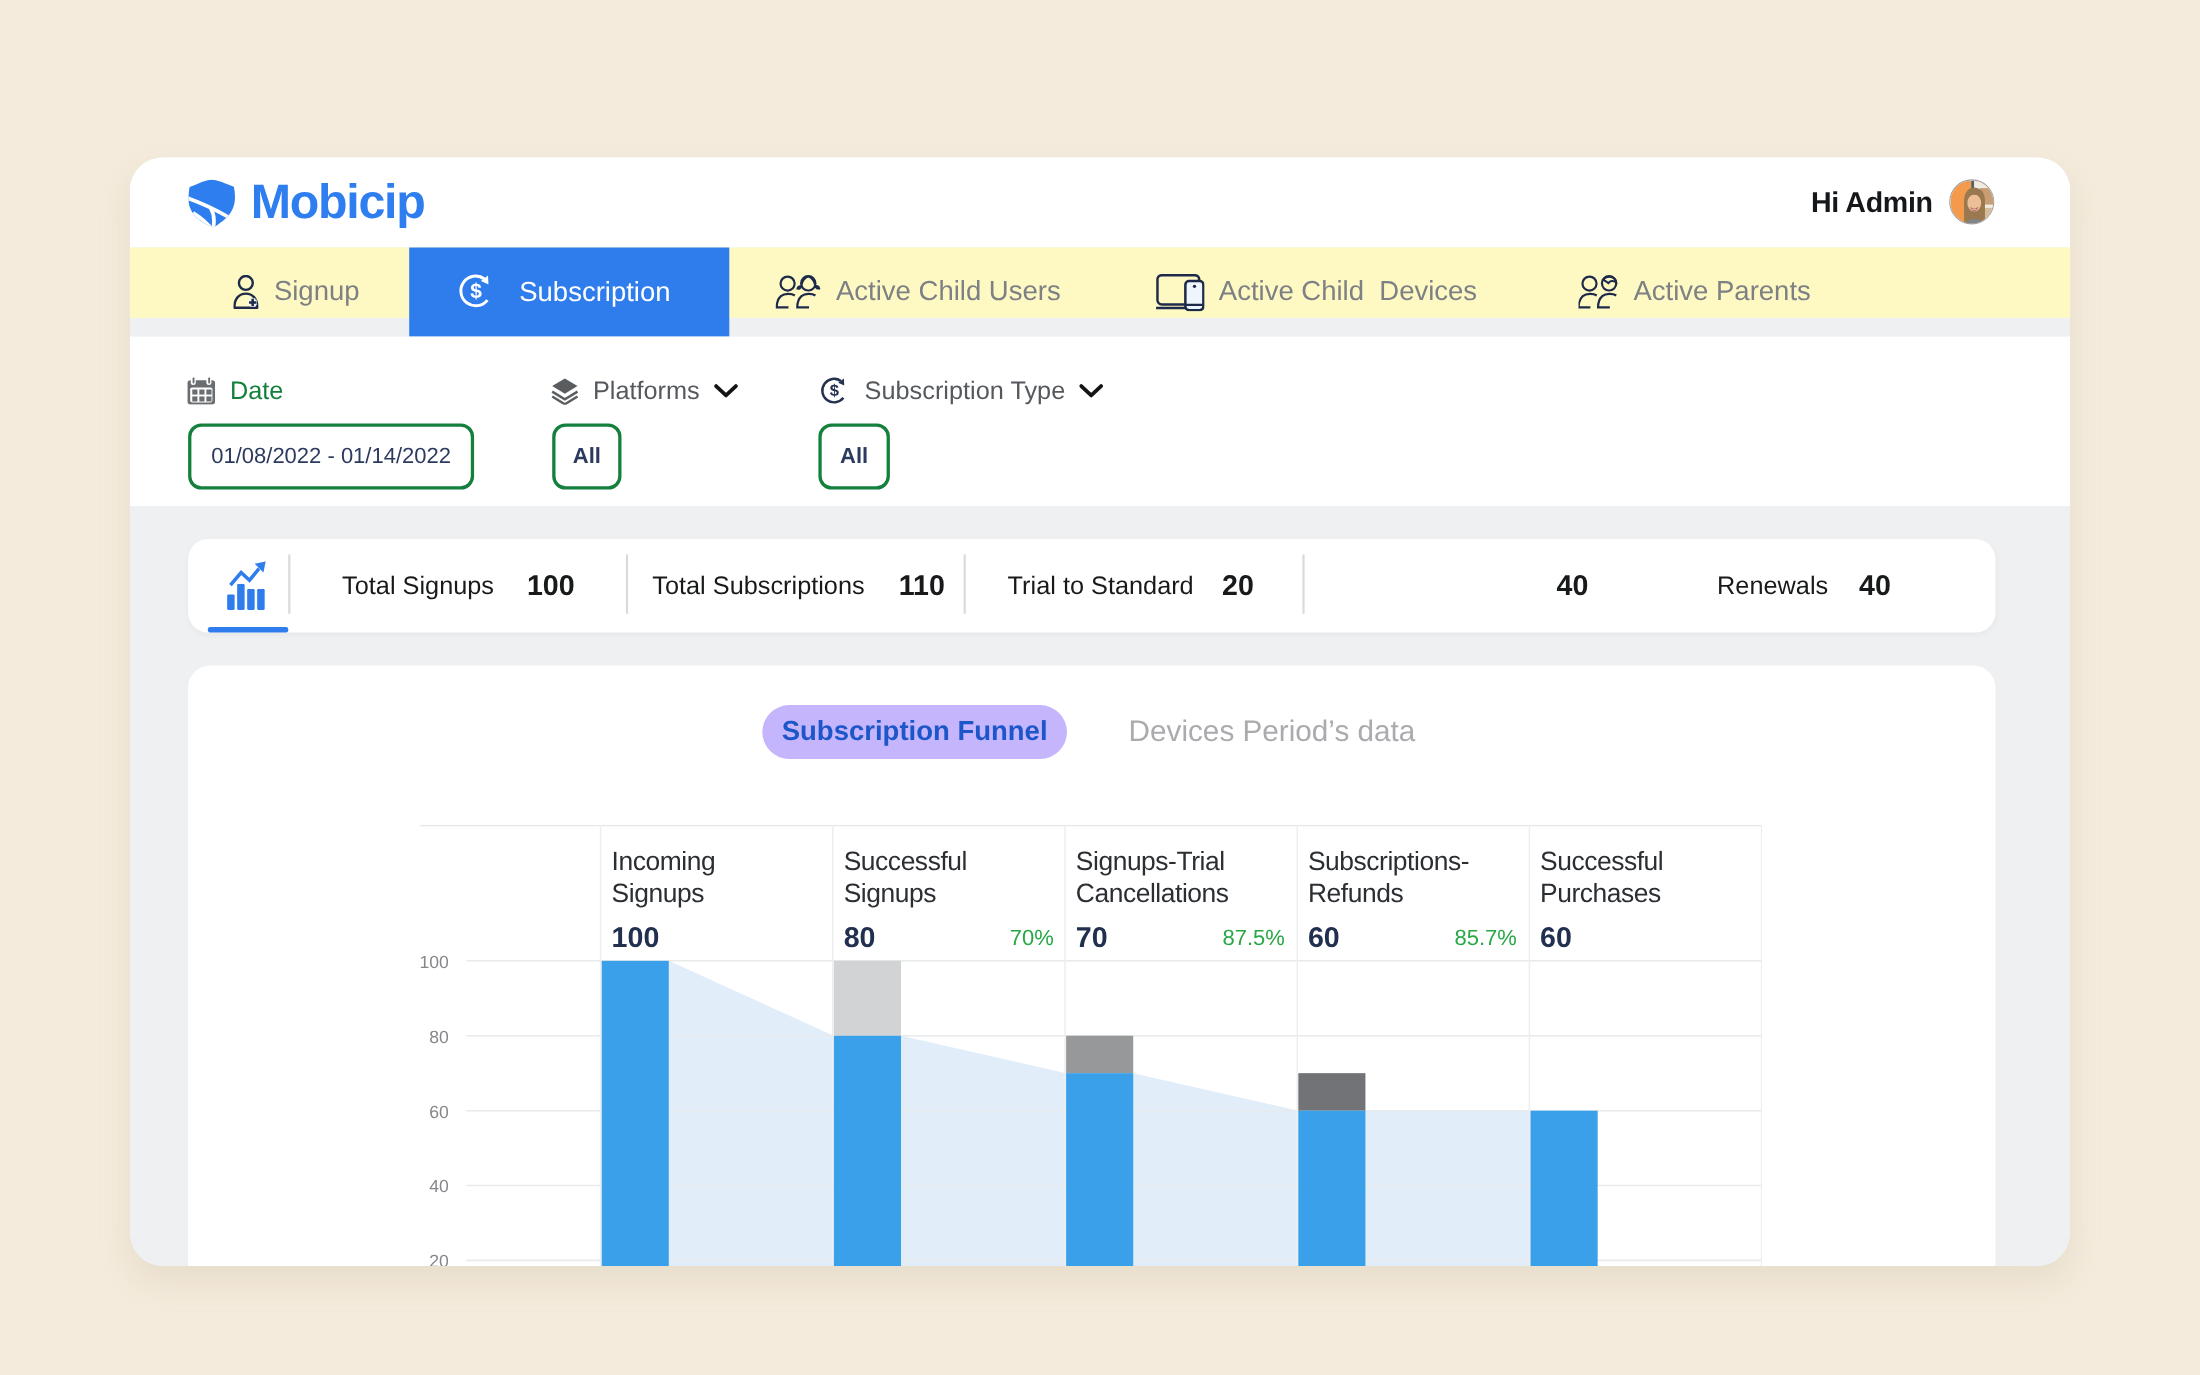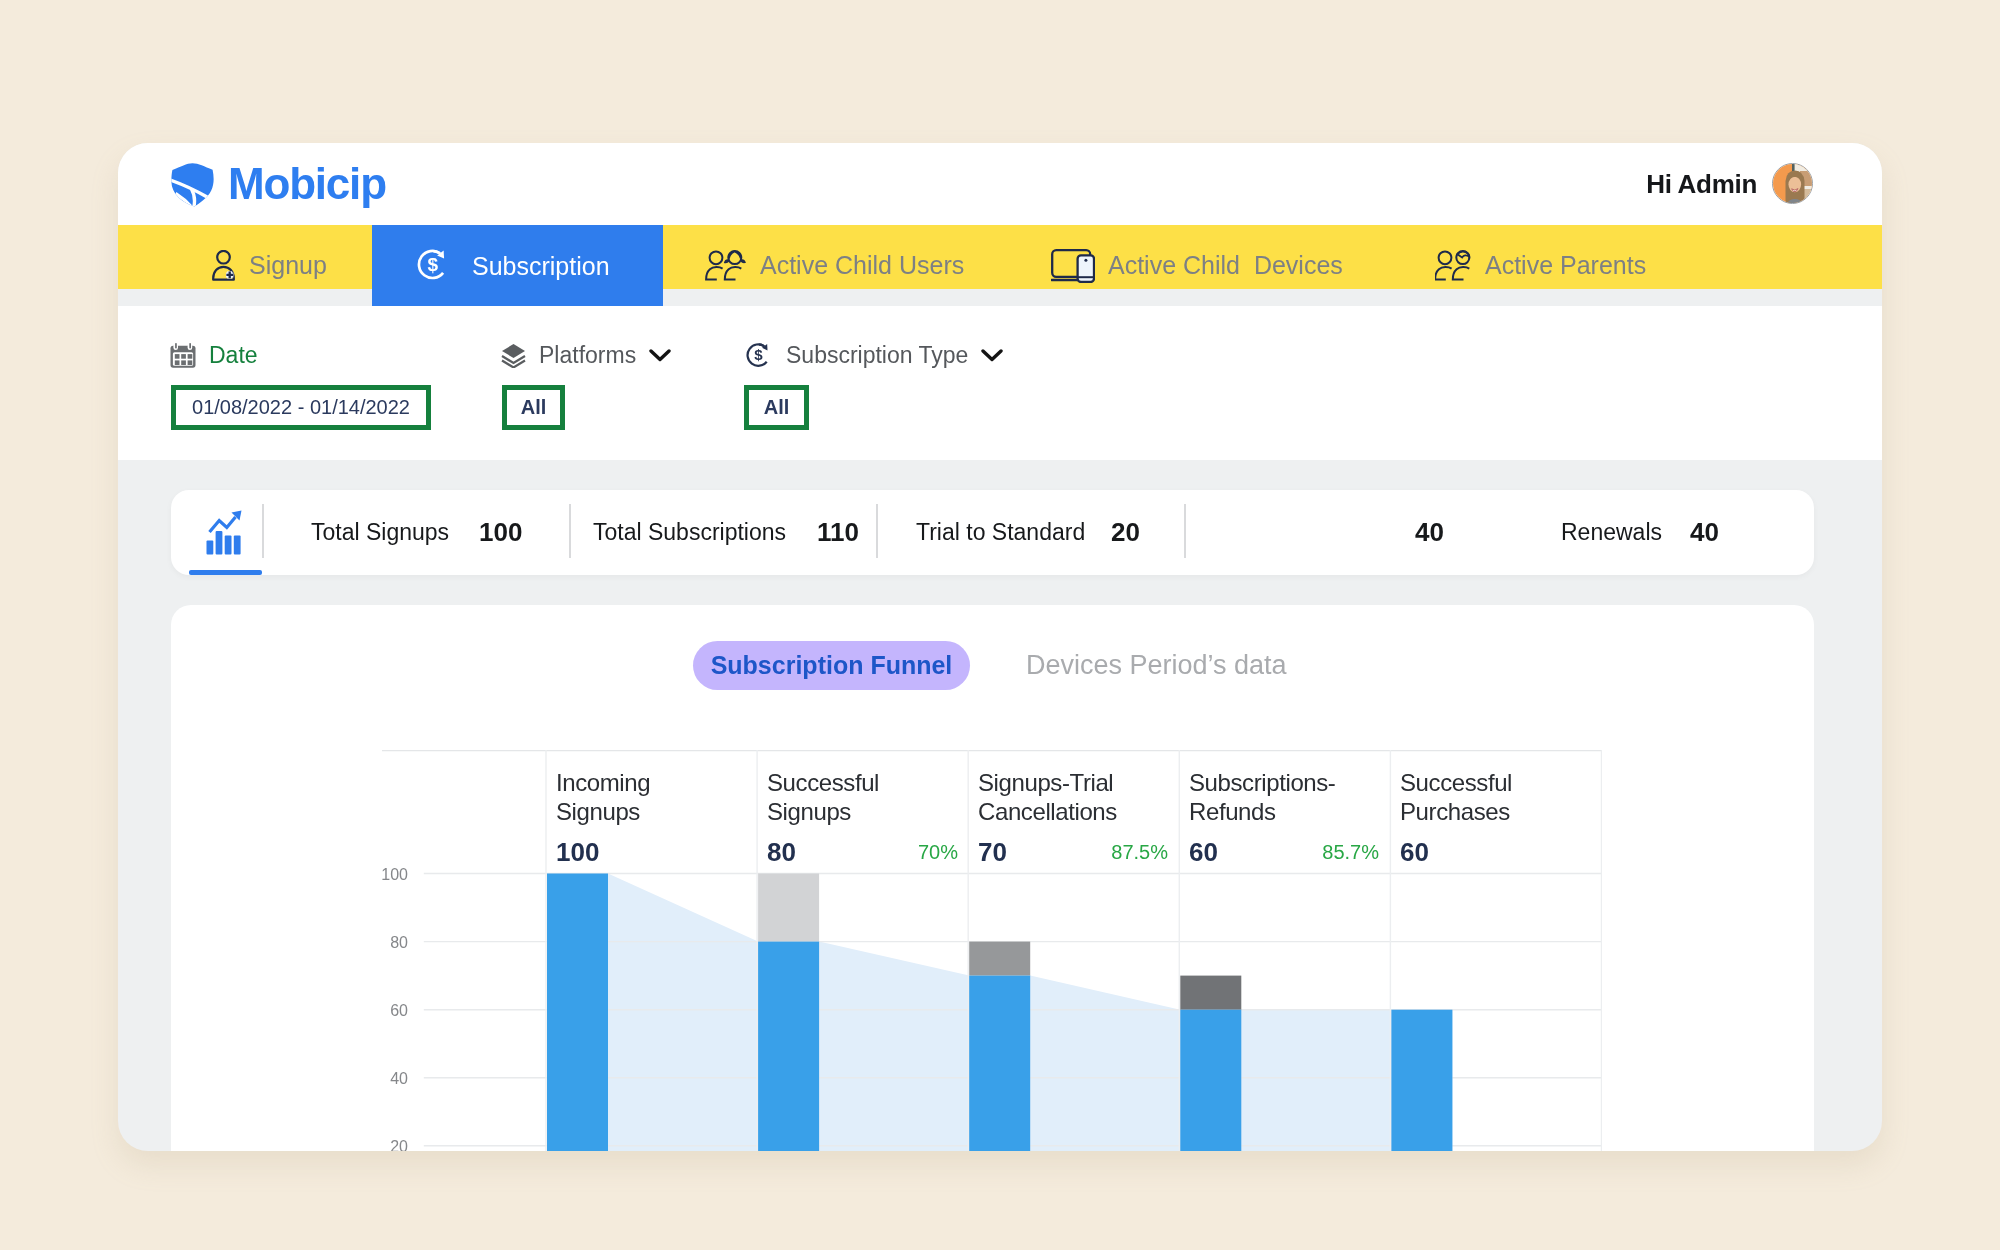--- a/index.html
+++ b/index.html
@@ -3,27 +3,27 @@
 <meta charset="utf-8">
 <style>
 * { margin:0; padding:0; box-sizing:border-box; }
 html,body { width:2000px; height:1250px; overflow:hidden; background:#f4ebdc; font-family:"Liberation Sans", sans-serif; }
 .card { position:absolute; left:118px; top:133px; width:1764px; height:1008px; background:#eef0f1; border-radius:30px; overflow:hidden; box-shadow:0 14px 28px rgba(180,160,130,0.18);margin-top:10px; }
 .header { position:absolute; left:0; top:0; width:1764px; height:82px; background:#ffffff; }
 .logo { position:absolute; left:53px; top:20px; }
 .logotext { position:absolute; left:110px; top:16px; font-size:44px; font-weight:bold; color:#2e7ef0; letter-spacing:-1.2px; }
 .hiadmin { position:absolute; right:125px; top:26px; font-size:26px; font-weight:bold; color:#15171a; letter-spacing:-0.3px; }
 .avatar { position:absolute; right:69px; top:20px; width:41px; height:41px; border-radius:50%; overflow:hidden; border:1px solid #9aa0a6; }
-.nav { position:absolute; left:0; top:82px; width:1764px; height:64px; background:#fde047; }
+.nav { position:absolute; left:0; top:82px; width:1764px; height:64px; background:#fef9c3; }
 .navitem { position:absolute; top:0; height:81px; display:flex; align-items:center; gap:13px; color:#7d8084; font-size:25px; }
 .navitem svg { flex:0 0 auto; }
 .navactive { position:absolute; left:254px; top:0; width:291px; height:81px; background:#2f7ded; display:flex; align-items:center; justify-content:center; gap:14px; color:#ffffff; font-size:25px; }
 .filters { position:absolute; left:0; top:163px; width:1764px; height:154px; background:#ffffff; }
 .flabel { position:absolute; top:36px; font-size:23px; color:#15803d; display:flex; align-items:center; gap:13px; }
-.finput { position:absolute; top:79px; height:45px; border:5px solid #15803d; border-radius:0; color:#2b3a5e; font-size:20px; display:flex; align-items:center; justify-content:center; background:#fff; white-space:nowrap; }
+.finput { position:absolute; top:79px; height:60px; border:3px solid #15803d; border-radius:12px; color:#2b3a5e; font-size:20px; display:flex; align-items:center; justify-content:center; background:#fff; white-space:nowrap; }
 .statscard { position:absolute; left:53px; top:347px; width:1643px; height:85px; background:#ffffff; border-radius:18px; box-shadow:0 2px 6px rgba(0,0,0,0.04); }
 .stat { position:absolute; top:0; height:85px; display:flex; align-items:center; font-size:23px; color:#17191b; }
 .stat b { font-size:26px; }
 .sdiv { position:absolute; top:14px; width:2px; height:54px; background:#d9dadc; }
 .underline { position:absolute; left:18px; top:80px; width:73px; height:5px; background:#2f7ded; border-radius:2px; }
 .chartcard { position:absolute; left:53px; top:462px; width:1643px; height:549px; background:#ffffff; border-radius:20px 20px 0 0; }
 .pill { position:absolute; left:522px; top:36px; width:277px; height:49px; background:#c4b5fd; border-radius:25px; display:flex; align-items:center; justify-content:center; color:#1d56c8; font-size:25px; font-weight:bold; }
 .cpd { position:absolute; left:855px; top:45px; font-size:27px; color:#a9abae; }
 </style>
 </head>

